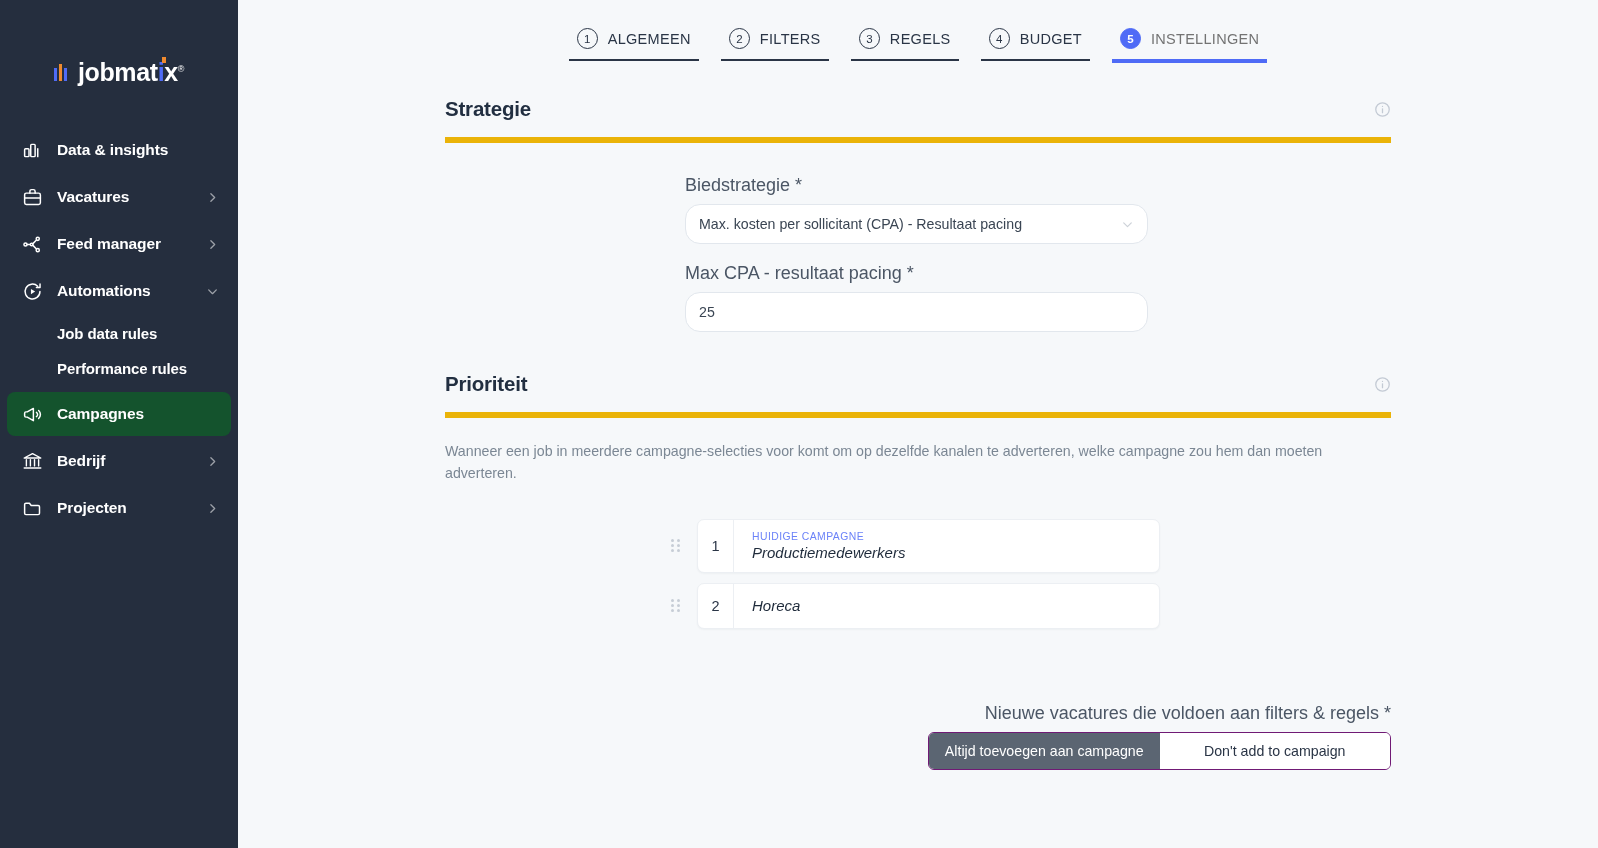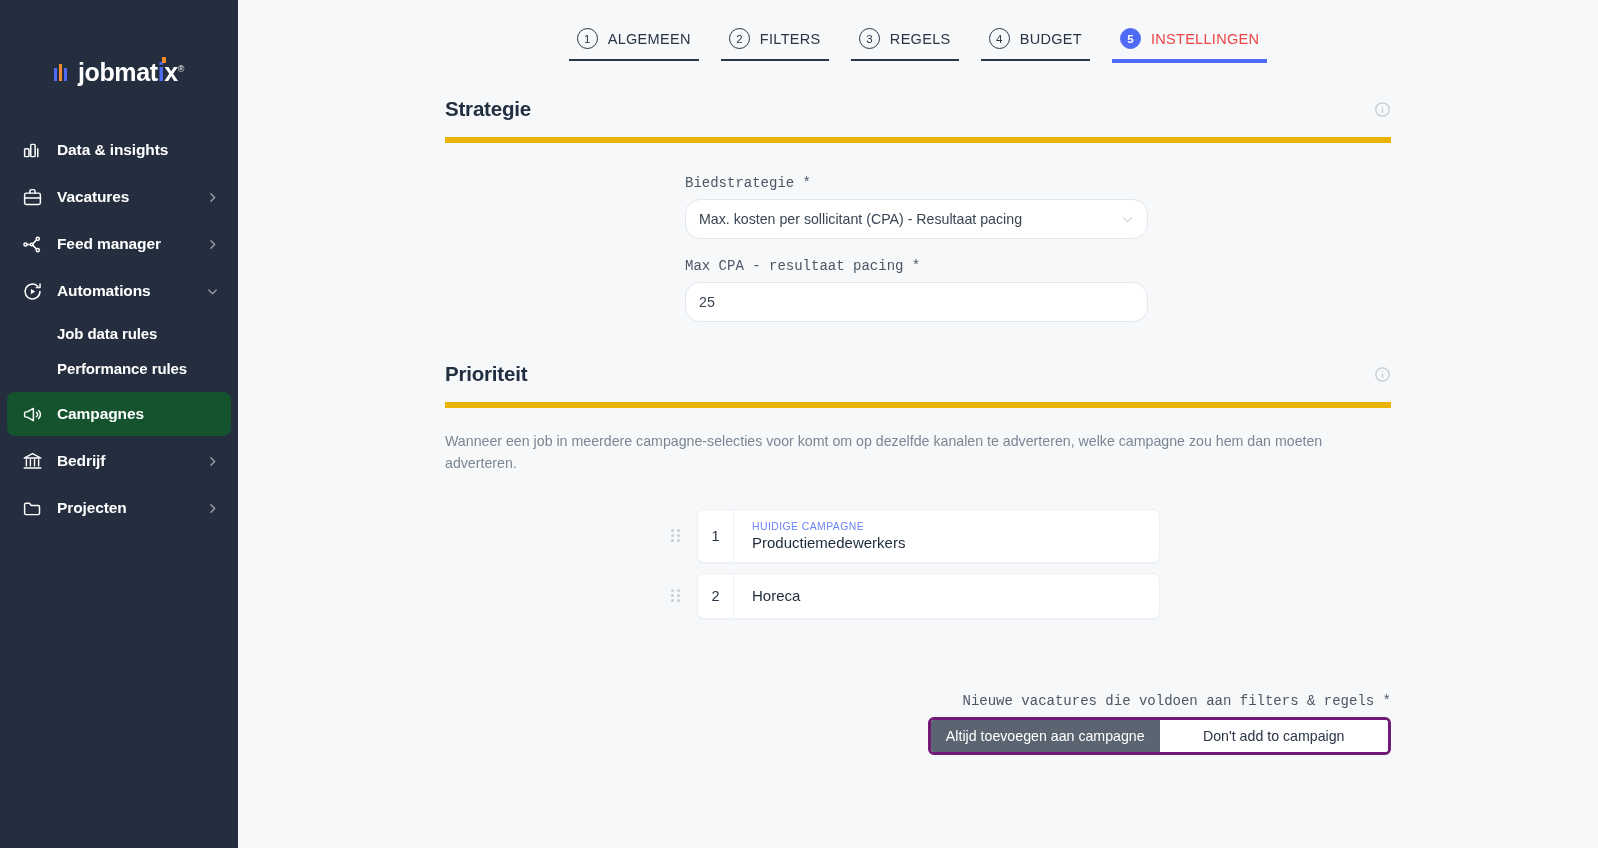--- a/index.html
+++ b/index.html
@@ -173,21 +173,21 @@
     background: #2a3546;
     width: 100%;
     min-width: 108px;
   }
   .tab.active .tab-num {
     background: #4f6bf6;
     border-color: #4f6bf6;
     color: #ffffff;
     font-weight: 700;
   }
-  .tab.active .tab-label { color: #ef4444; }
+  .tab.active .tab-label { color: #737373; }
   .tab.active .tab-underline { height: 4px; background: #4f6bf6; }
 
   
   .content {
     width: 946px;
     margin: 0 auto;
     padding-top: 34px;
   }
 
   .section-head {
@@ -214,24 +214,23 @@
     color: #7b8794;
     line-height: 1.58;
     margin-top: 22px;
     max-width: 900px;
   }
 
   
   .fields { padding-left: 240px; padding-top: 32px; }
 
   .field-label {
-    font-size: 14px;
+    font-size: 18px;
     color: #4b5665;
     margin-bottom: 8px;
-    font-family: Liberation Mono, monospace;
   }
 
   .control {
     width: 463px;
     height: 40px;
     background: #ffffff;
     border: 1px solid #e2e7ed;
     border-radius: 15px;
     display: flex;
     align-items: center;
@@ -296,30 +295,30 @@
     justify-content: center;
     padding: 0 0 0 18px;
   }
   .prio-tag {
     font-size: 10.4px;
     letter-spacing: .45px;
     color: #6b82f8;
     font-weight: 500;
     margin-bottom: 2px;
   }
-  .prio-name { font-size: 15px; color: #1e2a3a; }
+  .prio-name { font-size: 15px; color: #1e2a3a; font-style: italic; }
 
   
   .segmented {
     display: inline-flex;
     width: 463px;
     height: 38px;
     border-radius: 6px;
     overflow: hidden;
-    border: 3px solid #701a75;
+    border: 1px solid #701a75;
     background: #ffffff;
   }
   .seg {
     flex: 1;
     display: flex;
     align-items: center;
     justify-content: center;
     font-size: 14.2px;
     color: #2a3546;
     cursor: pointer;

